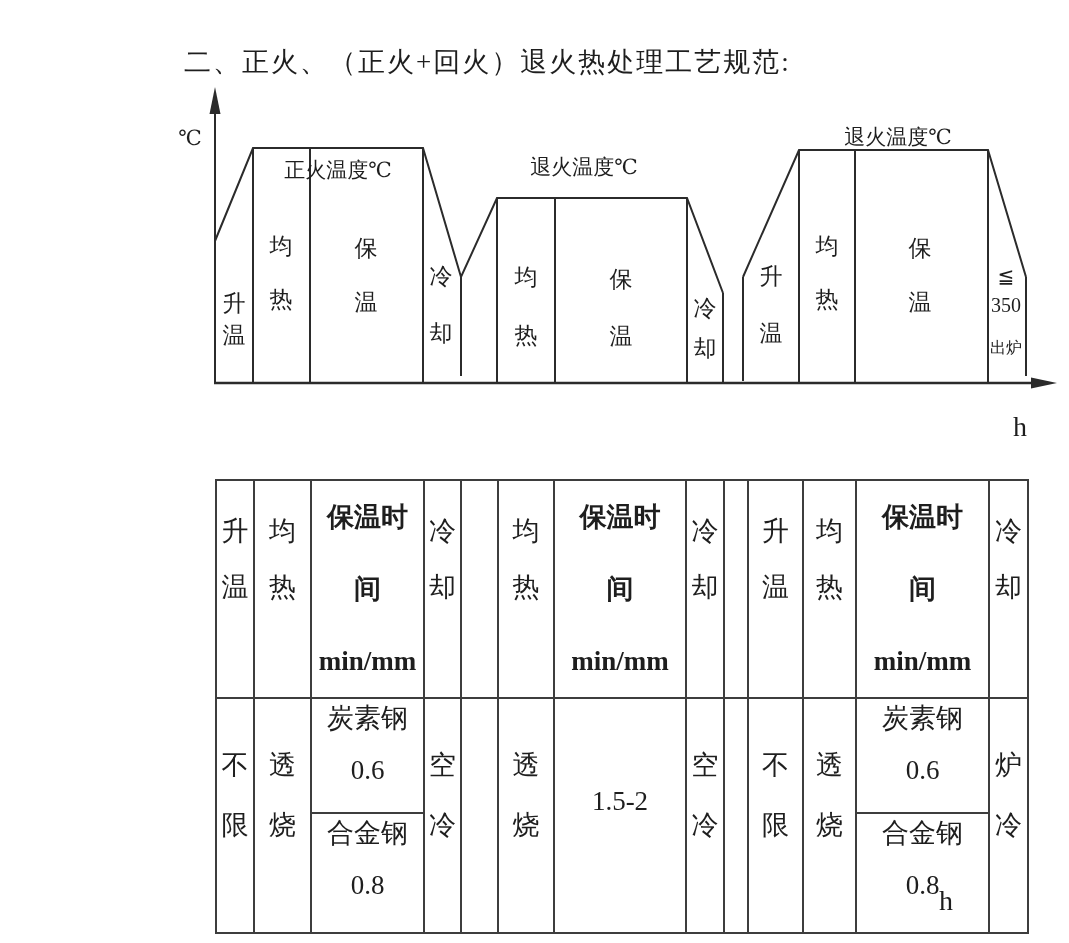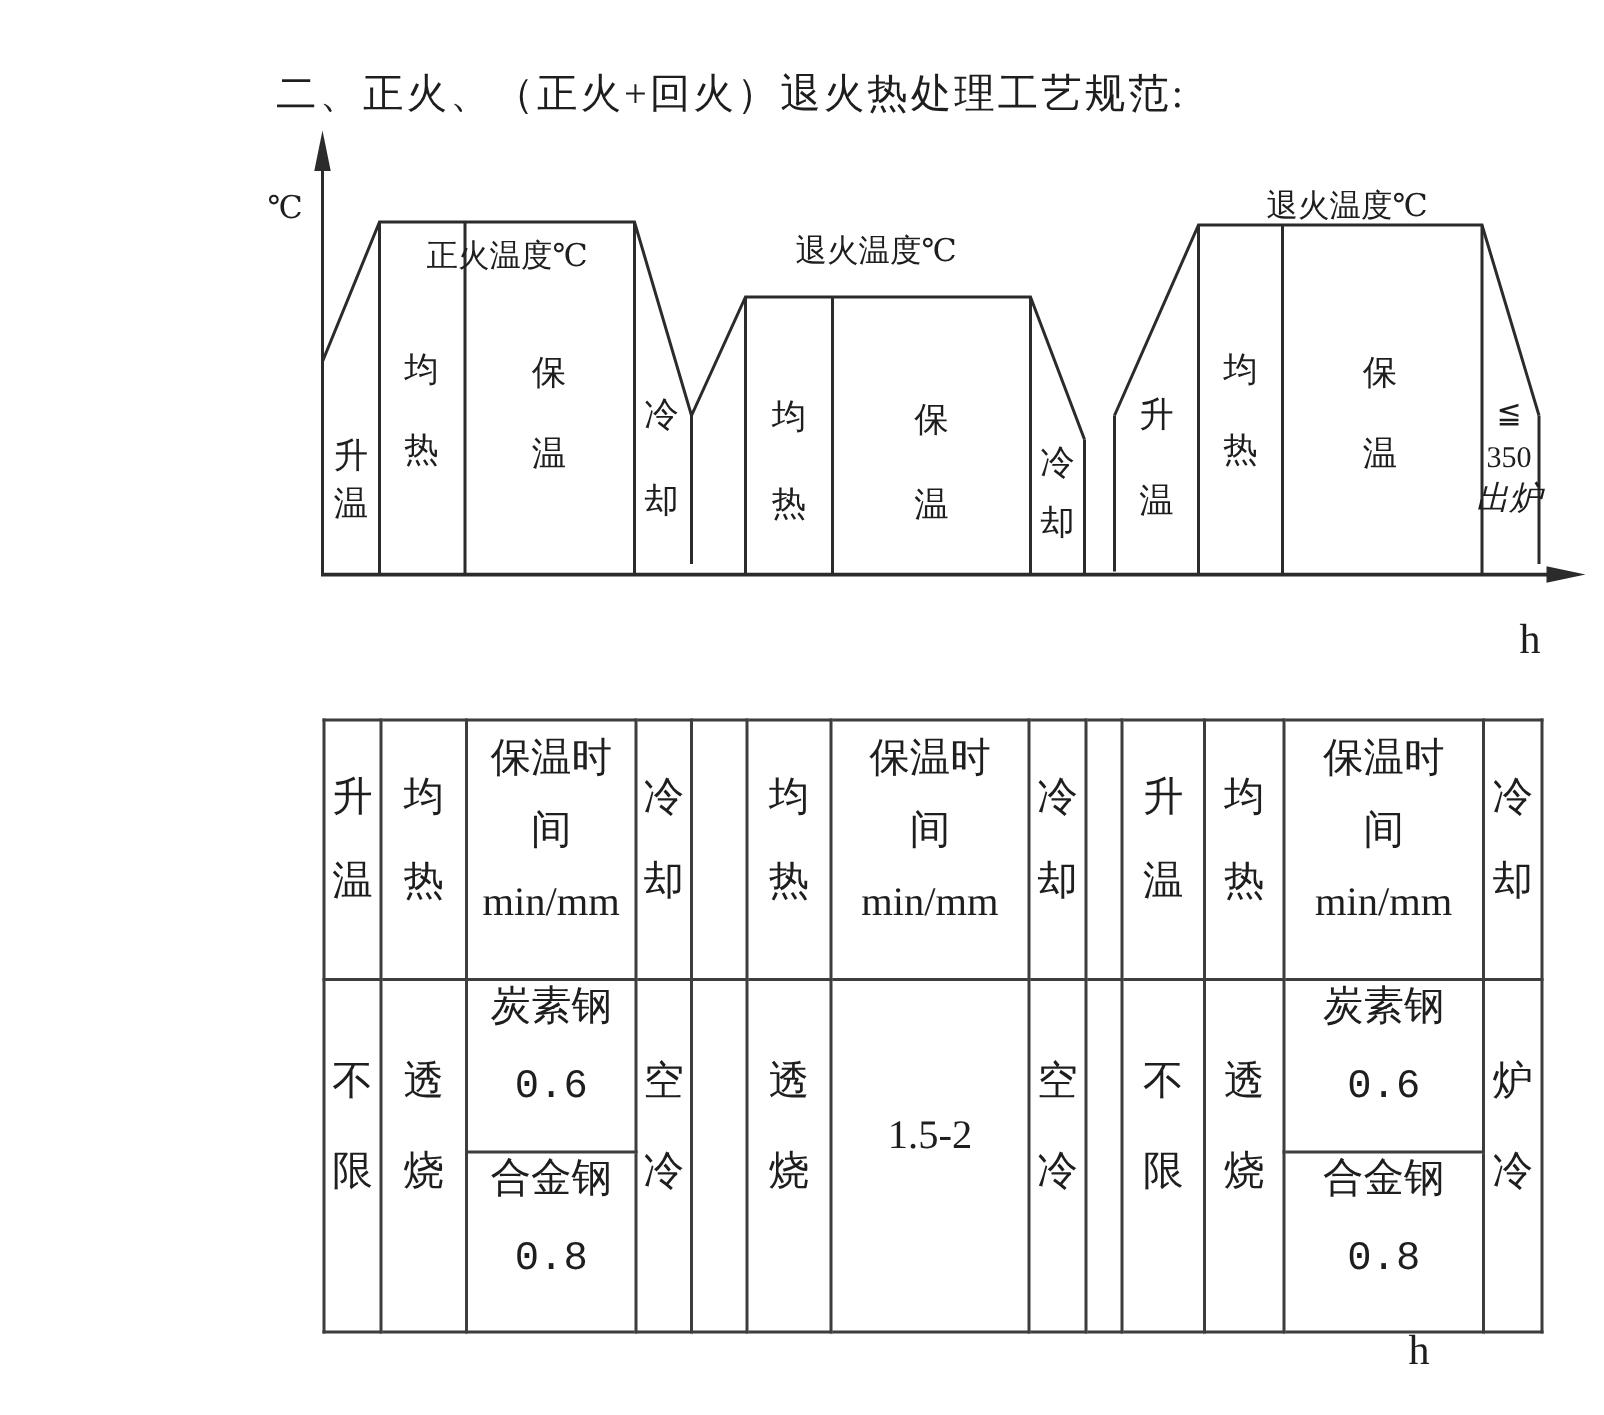--- a/index.html
+++ b/index.html
@@ -6,24 +6,24 @@
   #page { position:relative; width:1069px; height:943px; background:#ffffff;
           font-family:"Liberation Serif","DejaVu Serif",serif; color:#1e1e1e; overflow:hidden;padding-left:15px; }
   .title { position:absolute; left:184px; top:44px; font-size:27px; letter-spacing:2px; }
   svg.diag { position:absolute; left:0; top:0; }
   .dlabel { position:absolute; transform:translateX(-50%); text-align:center;
             white-space:pre-line; font-size:23px; line-height:30px; }
   .ptable { position:absolute; left:215px; top:479px; border-collapse:collapse; table-layout:fixed; }
   .ptable td { border:2px solid #3d3d3d; text-align:center; vertical-align:top;
                white-space:pre-line; font-size:27px; padding:0; }
   td.h2 { line-height:56px; padding-top:22px; }
-  td.h3 { line-height:48px; }
+  td.h3 { line-height:72px;font-weight:bold; }
   td.b2 { line-height:60px; padding-top:36px; }
   td.single { line-height:60px; padding-top:72px;margin-left:11px; }
-  td.sp .spin { line-height:52px; transform:translateY(-7px);font-family:Liberation Mono, monospace; }
+  td.sp .spin { line-height:52px; transform:translateY(-7px); }
 </style>
 </head>
 <body>
 
 <div id="page">
   <div class="title">二、正火、（正火+回火）退火热处理工艺规范:</div>
 
   <svg class="diag" width="1069" height="470">
     <g stroke="#2b2b2b" stroke-width="2" fill="none">
       <line x1="215" y1="100" x2="215" y2="384"></line>
@@ -71,21 +71,21 @@
   <div class="dlabel" style="left:705px; top:289px; line-height:40px;">冷
 却</div>
   <div class="dlabel" style="left:771px; top:248px; line-height:57px;">升
 温</div>
   <div class="dlabel" style="left:827px; top:220px; line-height:53px;">均
 热</div>
   <div class="dlabel" style="left:920px; top:222px; line-height:54px;">保
 温</div>
   <div class="dlabel" style="left:1006px; top:262px; font-size:20px; line-height:29px;">≦
 350</div>
-  <div class="dlabel" style="left:1006px; top:322px; font-size:22px; line-height:20px;font-style:italic;">出炉</div>
+  <div class="dlabel" style="left:1006px; top:338px; font-size:16px; line-height:20px;">出炉</div>
 
   <table class="ptable">
     <colgroup>
       <col style="width:38px">
         <col style="width:57px">
         <col style="width:113px">
         <col style="width:37px">
       <col style="width:37px">
         <col style="width:56px">
         <col style="width:132px">

